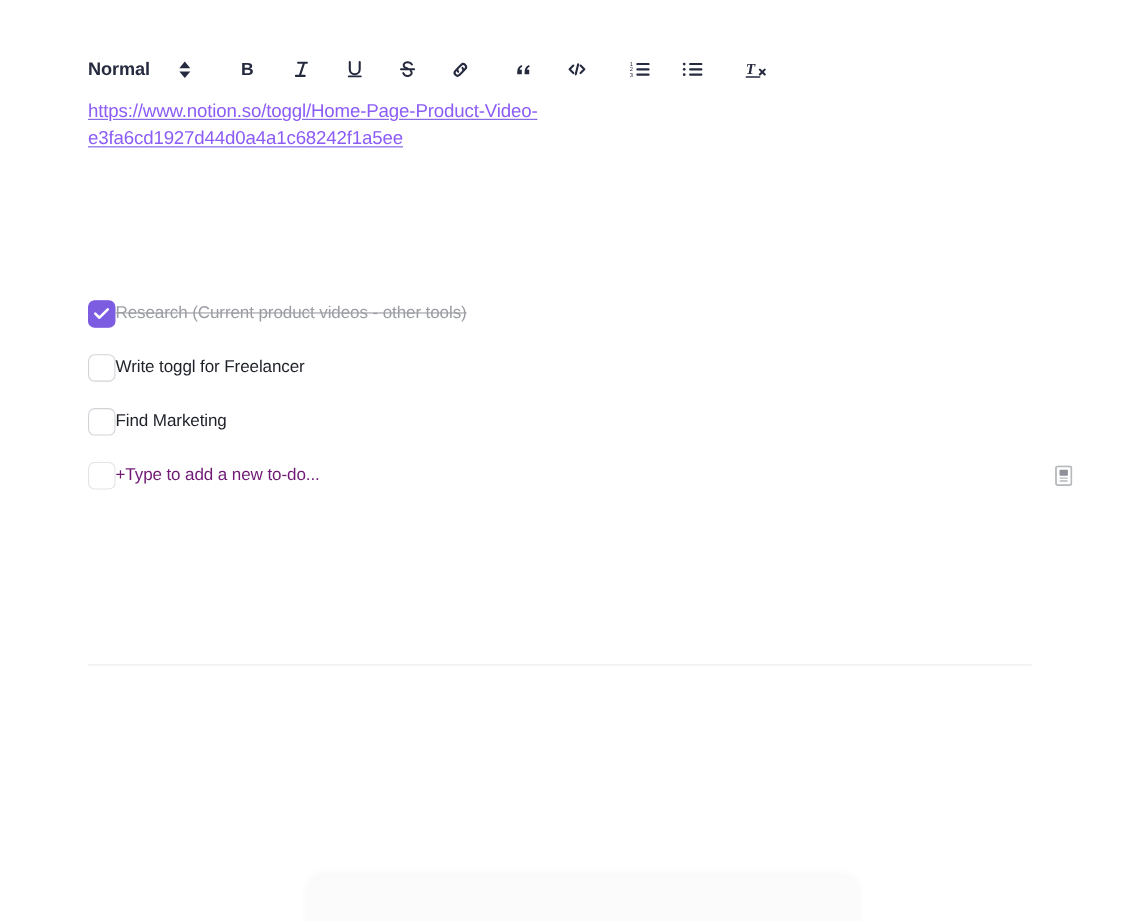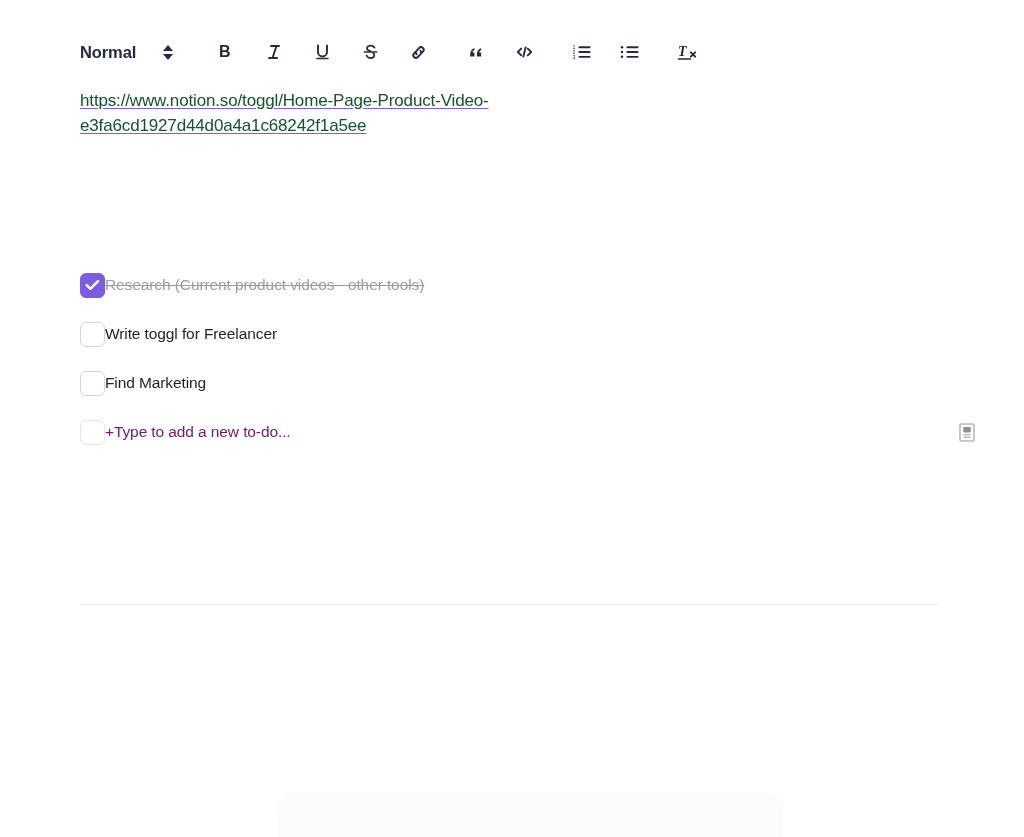--- a/index.html
+++ b/index.html
@@ -19,21 +19,21 @@
   #app {
     position: absolute;
     inset: 0;
     background: #ffffff;
   }
 
   
   .toolbar {
     position: absolute;
     left: 80px;
-    top: 34px;
+    top: 45px;
     height: 36px;
     display: flex;
     align-items: center;
     color: #262a3f;
   }
   .tb-style-select {
     display: flex;
     align-items: center;
     gap: 27px;
     cursor: pointer;
@@ -94,21 +94,21 @@
   .tb-btn svg { display: block; }
 
   
   .link-block {
     position: absolute;
     left: 80px;
     top: 88px;
     width: 520px;
   }
   .doc-link {
-    color: #14532d;
+    color: #8b5cf6;
     text-decoration: underline;
     text-decoration-color: #7c5ce0;
     text-underline-offset: 2px;
     font-size: 17px;
     line-height: 25px;
     letter-spacing: -0.15px;
     word-break: break-word;
     cursor: pointer;
   }
 

